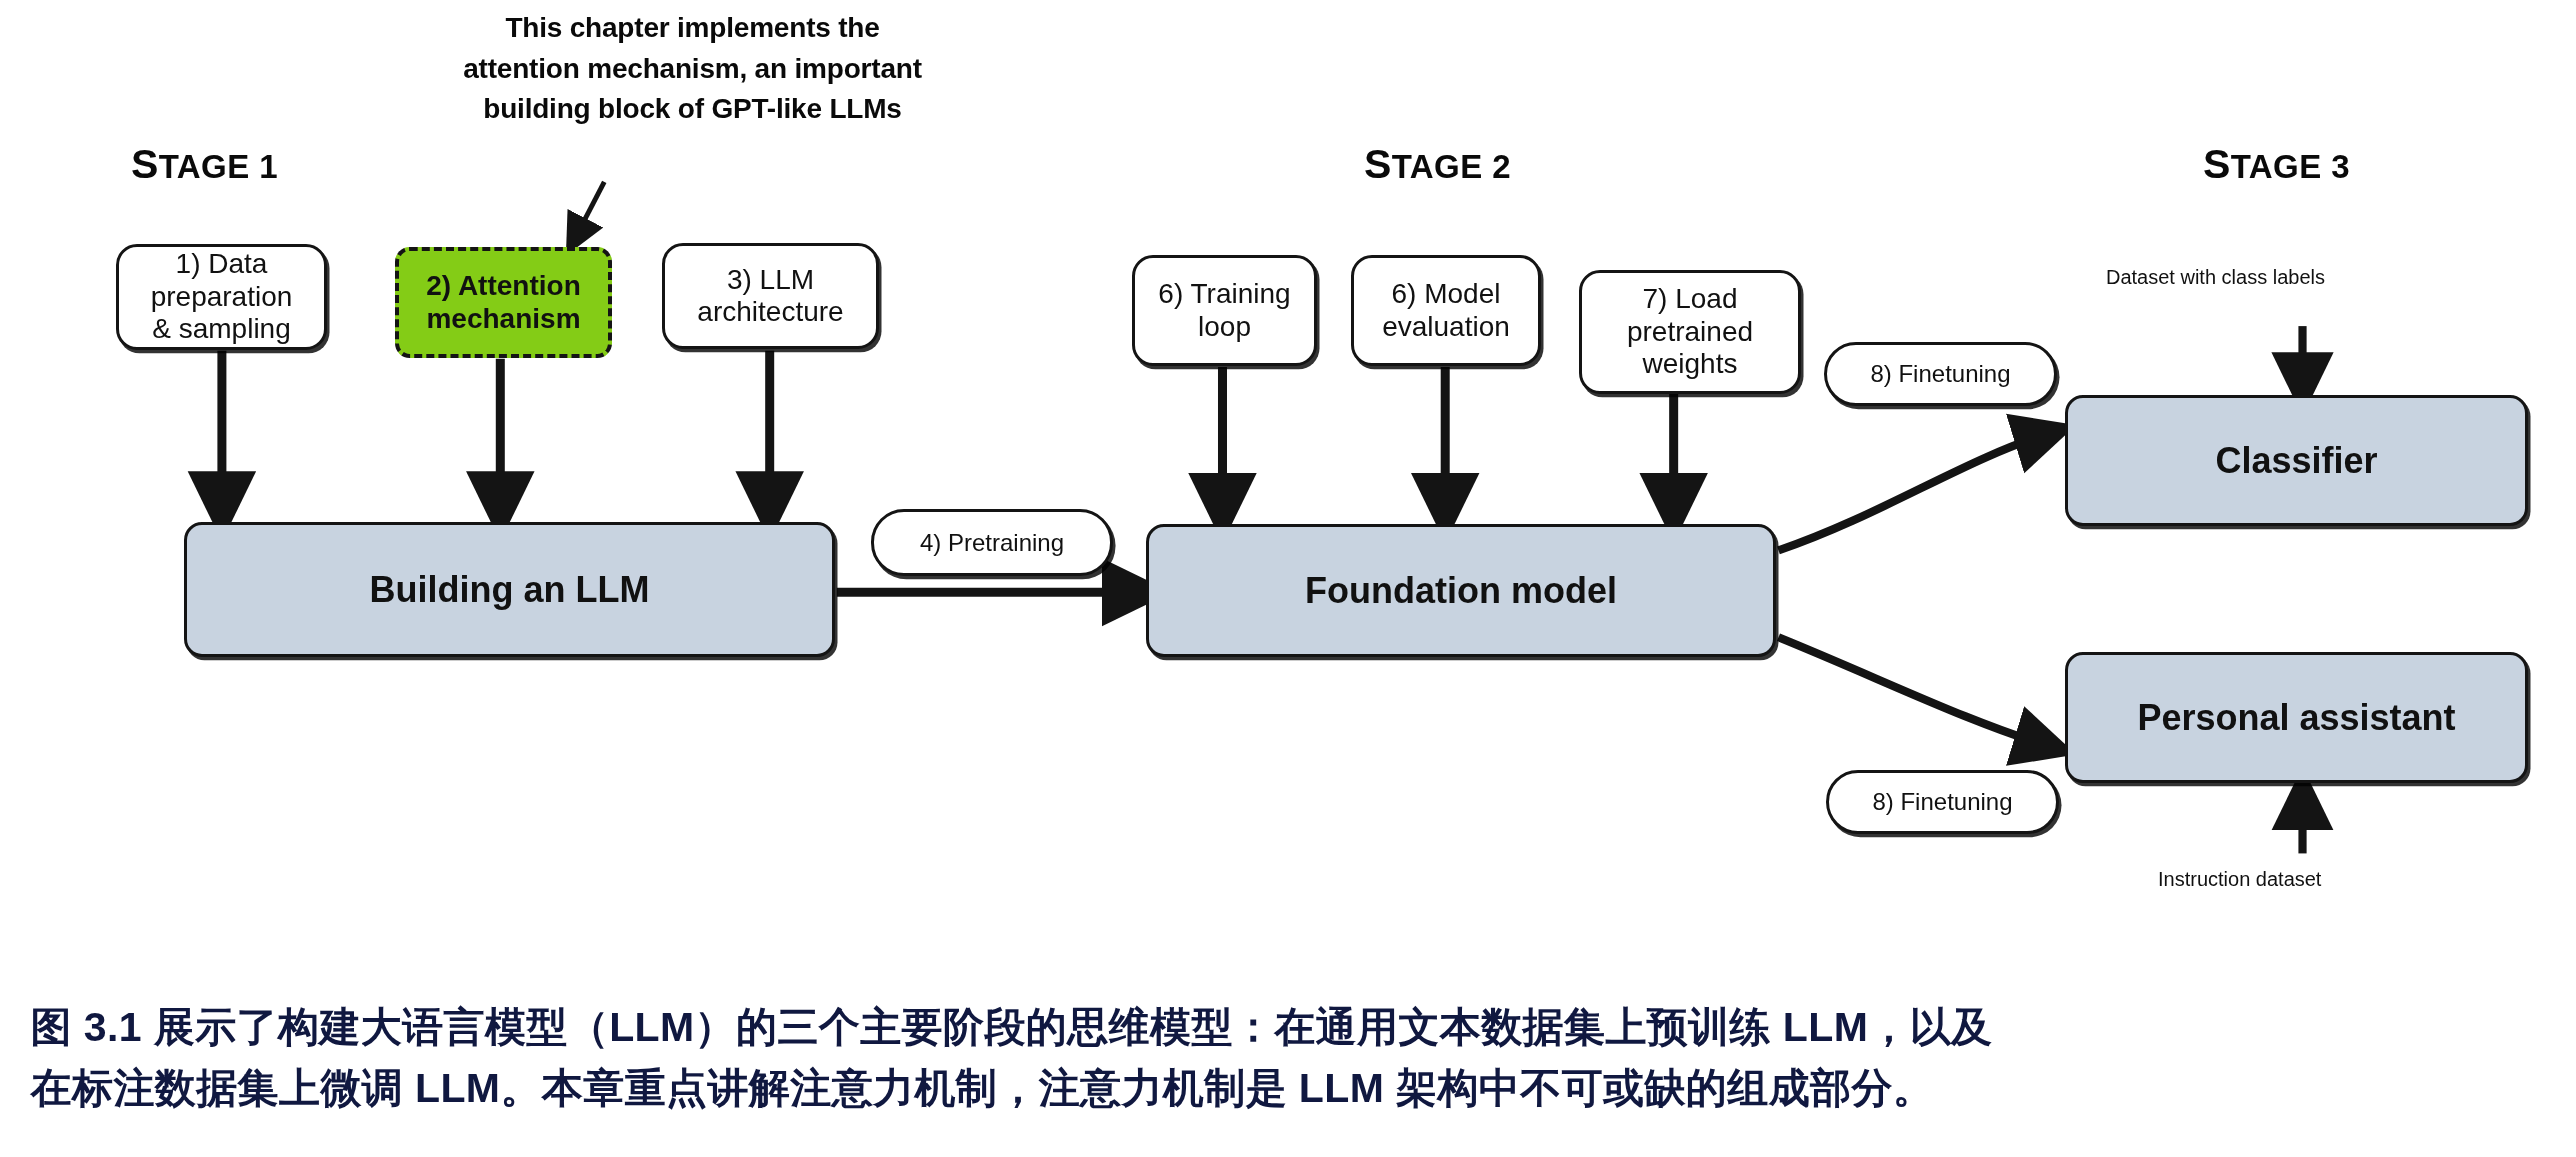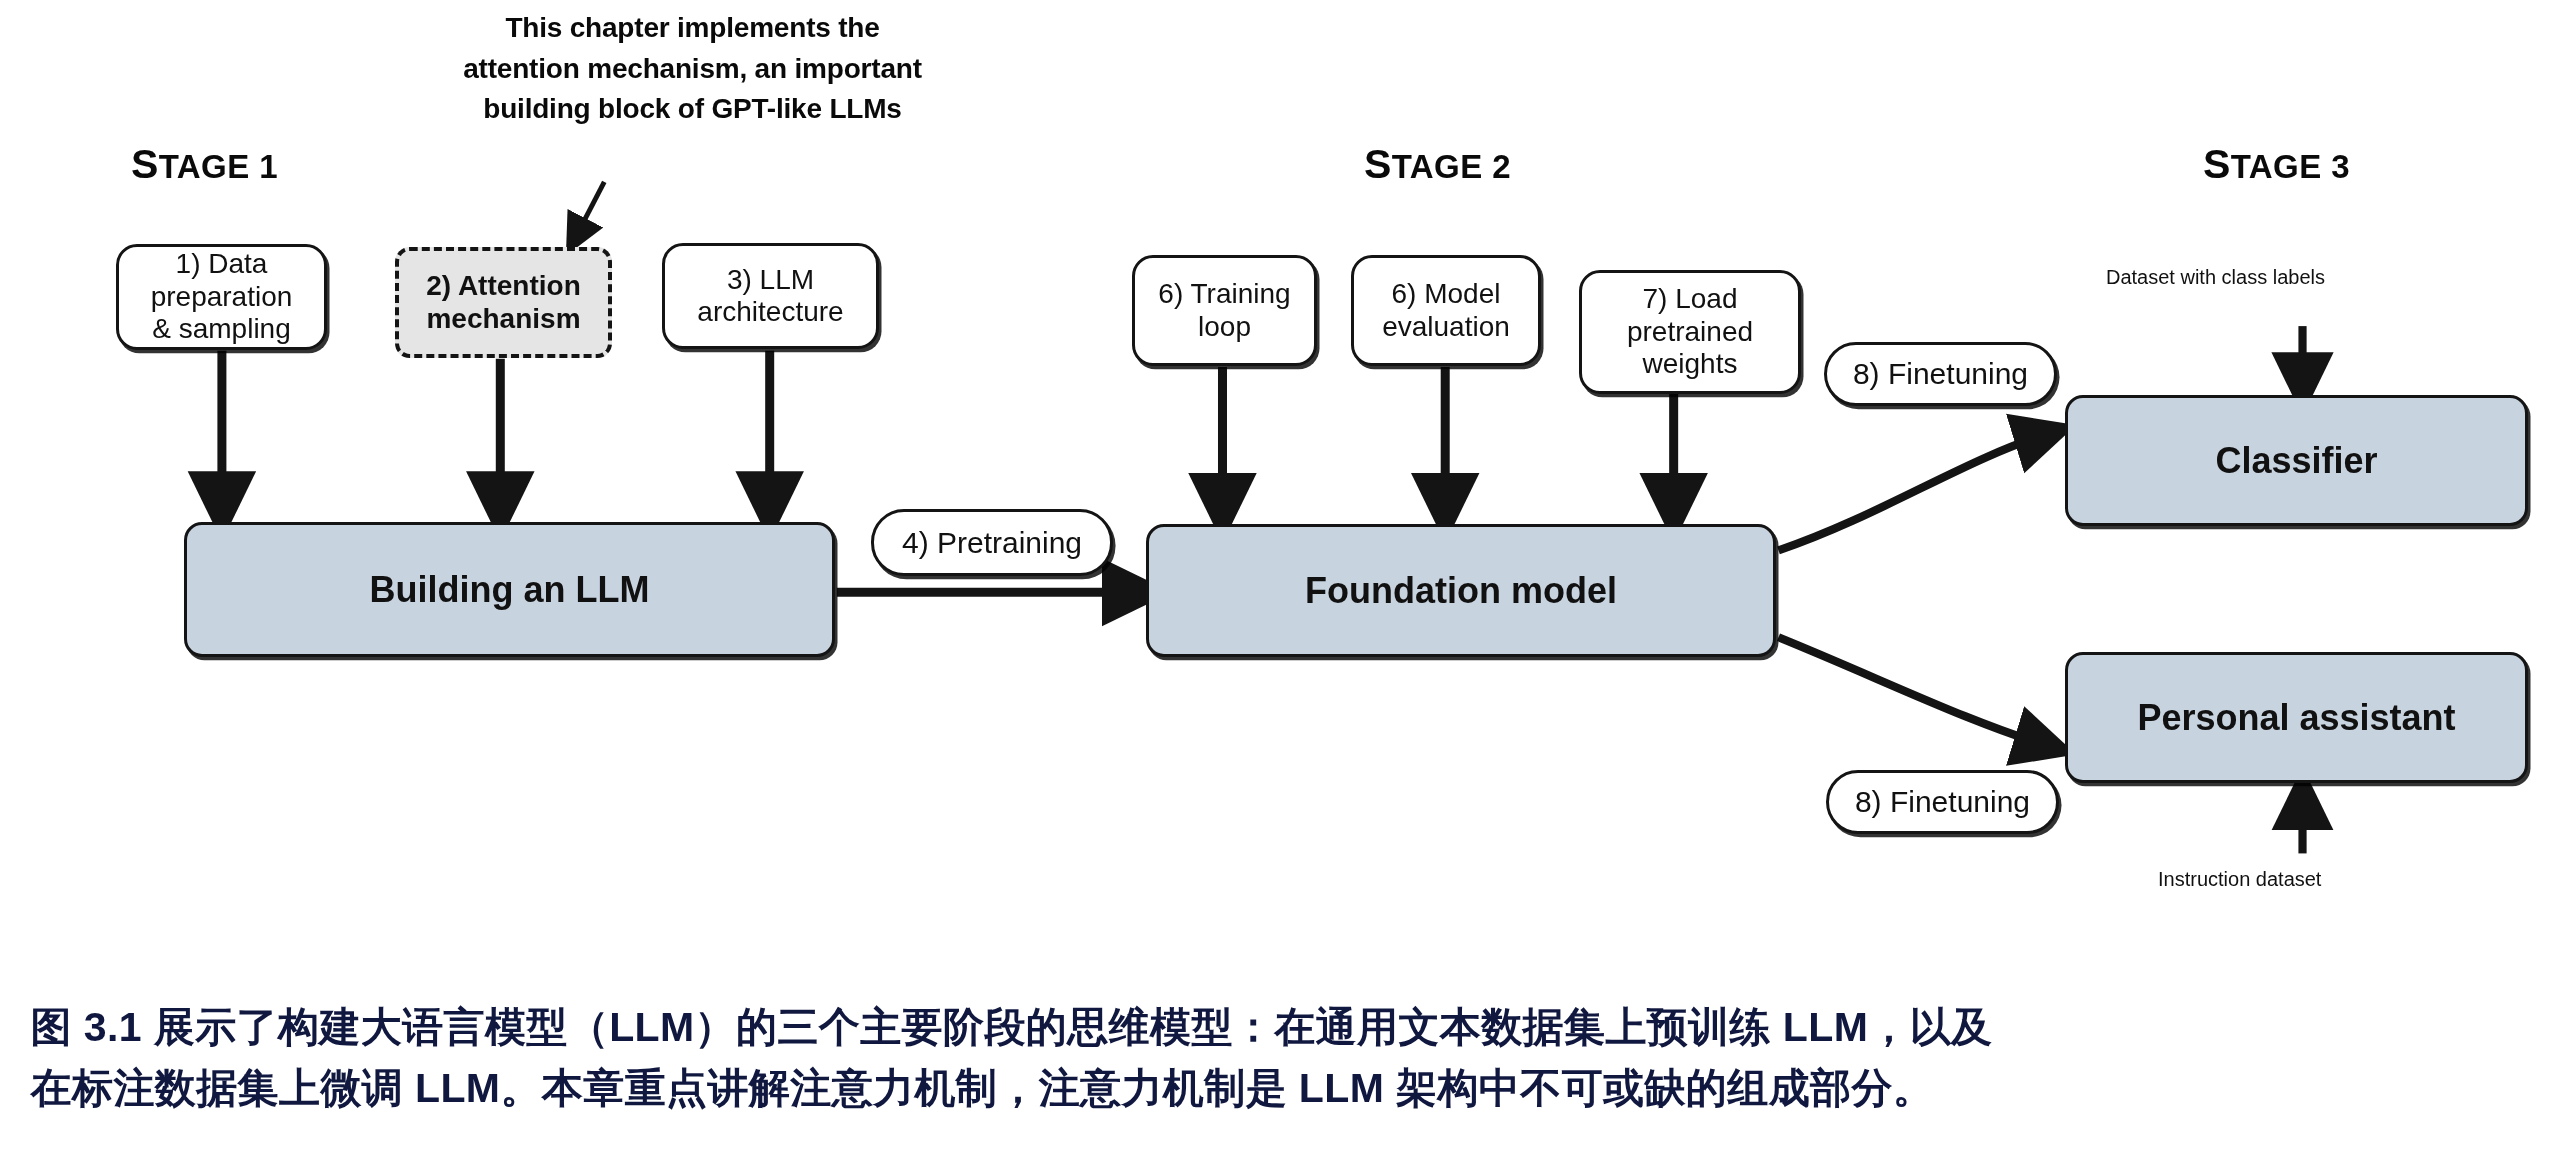--- a/index.html
+++ b/index.html
@@ -63,37 +63,37 @@
   }
 
   .node.blue {
     background: #c8d3e0;
     font-size: 36px;
     font-weight: bold;
     border-radius: 18px;
   }
 
   .node.dashed {
-    background: #e5e5e5;
+    background: #84cc16;
     border: 4.9px dashed #141414;
     border-radius: 14.7px;
     font-weight: bold;
     box-shadow: none;
   }
 
   .pill {
     position: absolute;
     box-sizing: border-box;
     display: flex;
     align-items: center;
     justify-content: center;
     background: #ffffff;
     border: 3.3px solid #141414;
     border-radius: 33px;
-    font-size: 30px;
+    font-size: 24px;
     color: #111111;
     box-shadow: 2.5px 3.3px 0 rgba(0,0,0,0.80);
     white-space: nowrap;
   }
 
   
   .plain-label {
     position: absolute;
     font-size: 20px;
     color: #111111;

